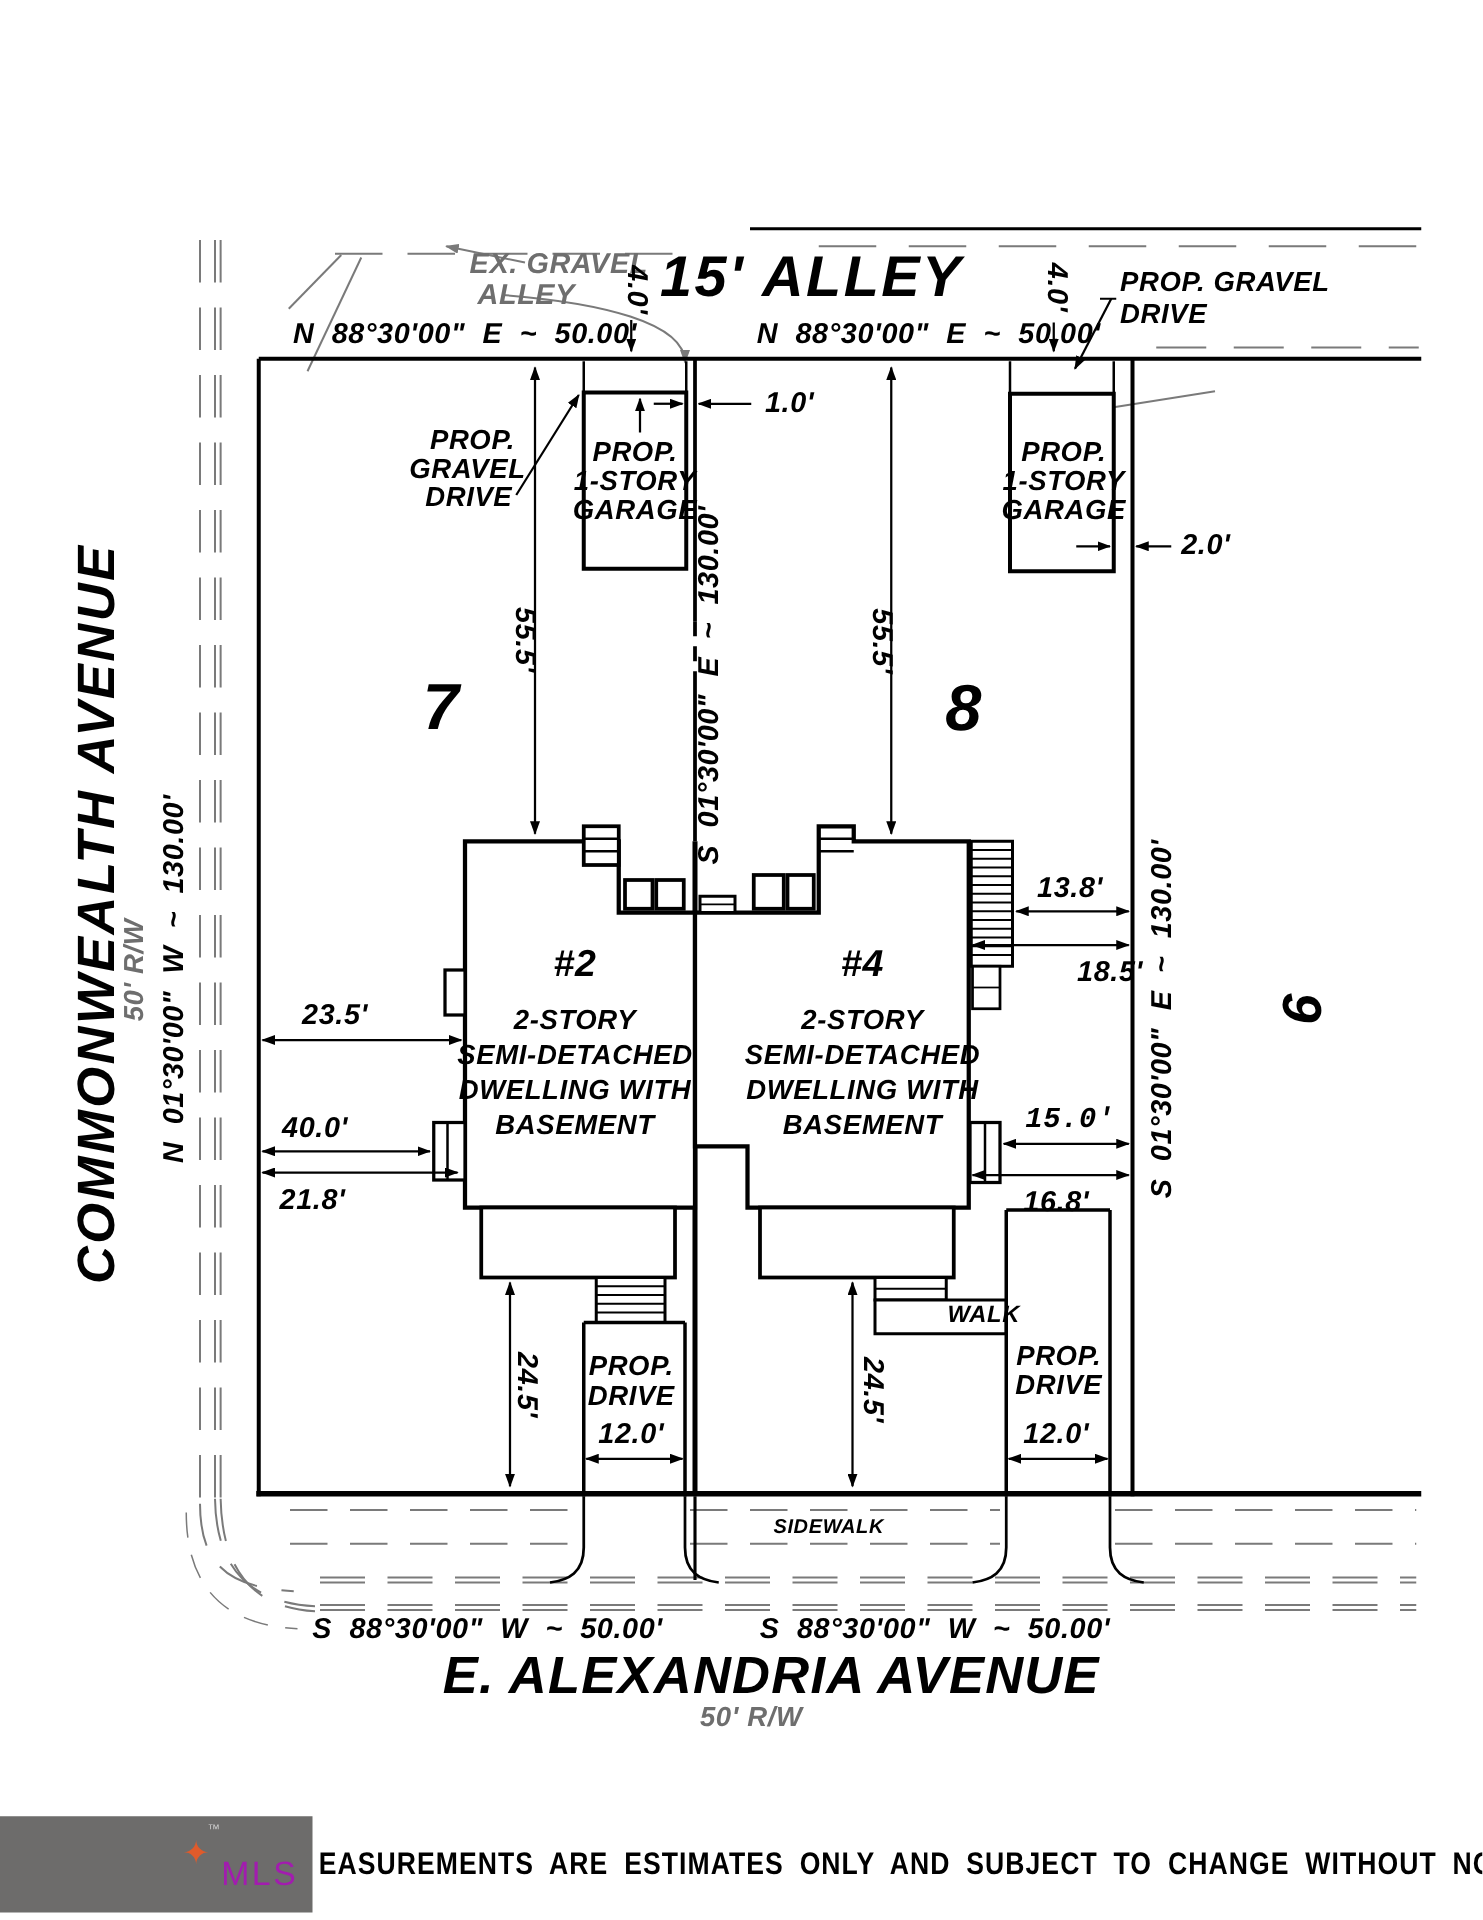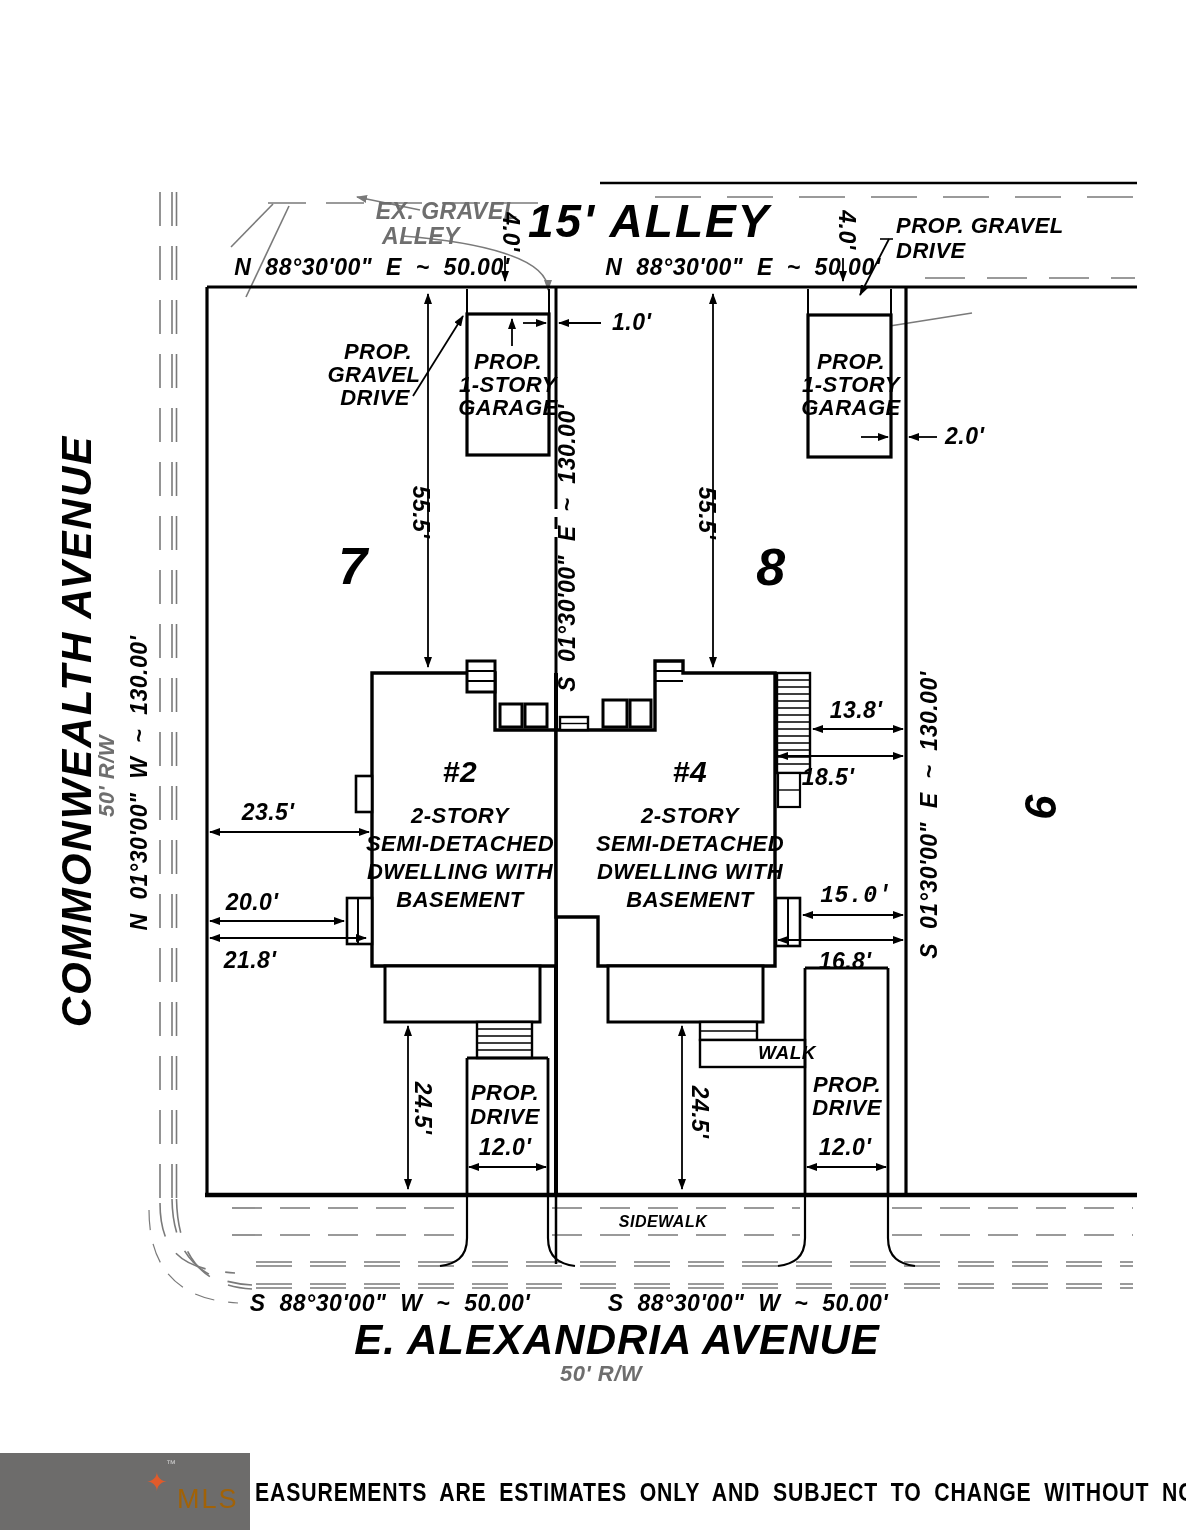--- a/index.html
+++ b/index.html
@@ -19,21 +19,21 @@
   .s19{font-size:19px;margin-left:30px;}
   .s30{font-size:30px;}
   .gray{color:#6e6e6e;}
   .wsp{word-spacing:7px;}
   
   .bar{position:absolute;left:0;top:1453px;width:250px;height:77px;background:#6d6c6b;}
   .brand{position:absolute;left:20px;top:1460px;font:400 47px "DejaVu Serif",serif;color:#d9d8d6;
          letter-spacing:1px;}
   .brand-star{position:absolute;left:146px;top:1467px;font-size:26px;color:#e05b2b;font-style:normal;}
   .brand-tm{position:absolute;left:166px;top:1458px;font:400 10px "Liberation Sans",sans-serif;color:#cfcfcf;}
-  .brand-mls{position:absolute;left:177px;top:1484px;font:300 27px "Liberation Sans",sans-serif;color:#a16207;
+  .brand-mls{position:absolute;left:177px;top:1484px;font:300 27px "Liberation Sans",sans-serif;color:#a21caf;
              letter-spacing:2px;}
   .disclaimer{position:absolute;left:255px;top:1492px;transform:translate(0,-50%) scaleX(.85);
               transform-origin:left center;font:700 25px "Liberation Sans",sans-serif;color:#000;
               letter-spacing:1px;word-spacing:7px;white-space:nowrap;}
 </style>
 </head>
 <body>
 
 <div id="plan">
 
@@ -215,24 +215,24 @@
 <div class="lbl s22" style="left:460px;top:872px;">DWELLING WITH</div>
 <div class="lbl s22" style="left:460px;top:900px;">BASEMENT</div>
 
 <div class="lbl s30" style="left:690px;top:772px;">#4</div>
 <div class="lbl s22" style="left:690px;top:816px;">2-STORY</div>
 <div class="lbl s22" style="left:690px;top:844px;">SEMI-DETACHED</div>
 <div class="lbl s22" style="left:690px;top:872px;">DWELLING WITH</div>
 <div class="lbl s22" style="left:690px;top:900px;">BASEMENT</div>
 
 <div class="lbl" style="left:268px;top:812px;">23.5'</div>
-<div class="lbl" style="left:252px;top:902px;">20.0'</div>
+<div class="lbl" style="left:252px;top:902px;">40.0'</div>
 <div class="lbl" style="left:250px;top:960px;">21.8'</div>
 <div class="lbl" style="left:856px;top:710px;">13.8'</div>
-<div class="lbl" style="left:828px;top:777px;">18.5'</div>
+<div class="lbl" style="left:888px;top:777px;">18.5'</div>
 <div class="lbl" style="left:856px;top:896px;font-family:Liberation Mono, monospace;">15.0'</div>
 <div class="lbl" style="left:845px;top:961px;">16.8'</div>
 
 <div class="lbl cw" style="left:422px;top:1108px;">24.5'</div>
 <div class="lbl cw" style="left:699px;top:1112px;">24.5'</div>
 <div class="lbl s22" style="left:505px;top:1093px;">PROP.</div>
 <div class="lbl s22" style="left:505px;top:1117px;">DRIVE</div>
 <div class="lbl s22" style="left:847px;top:1085px;">PROP.</div>
 <div class="lbl s22" style="left:847px;top:1108px;">DRIVE</div>
 <div class="lbl" style="left:505px;top:1147px;">12.0'</div>

